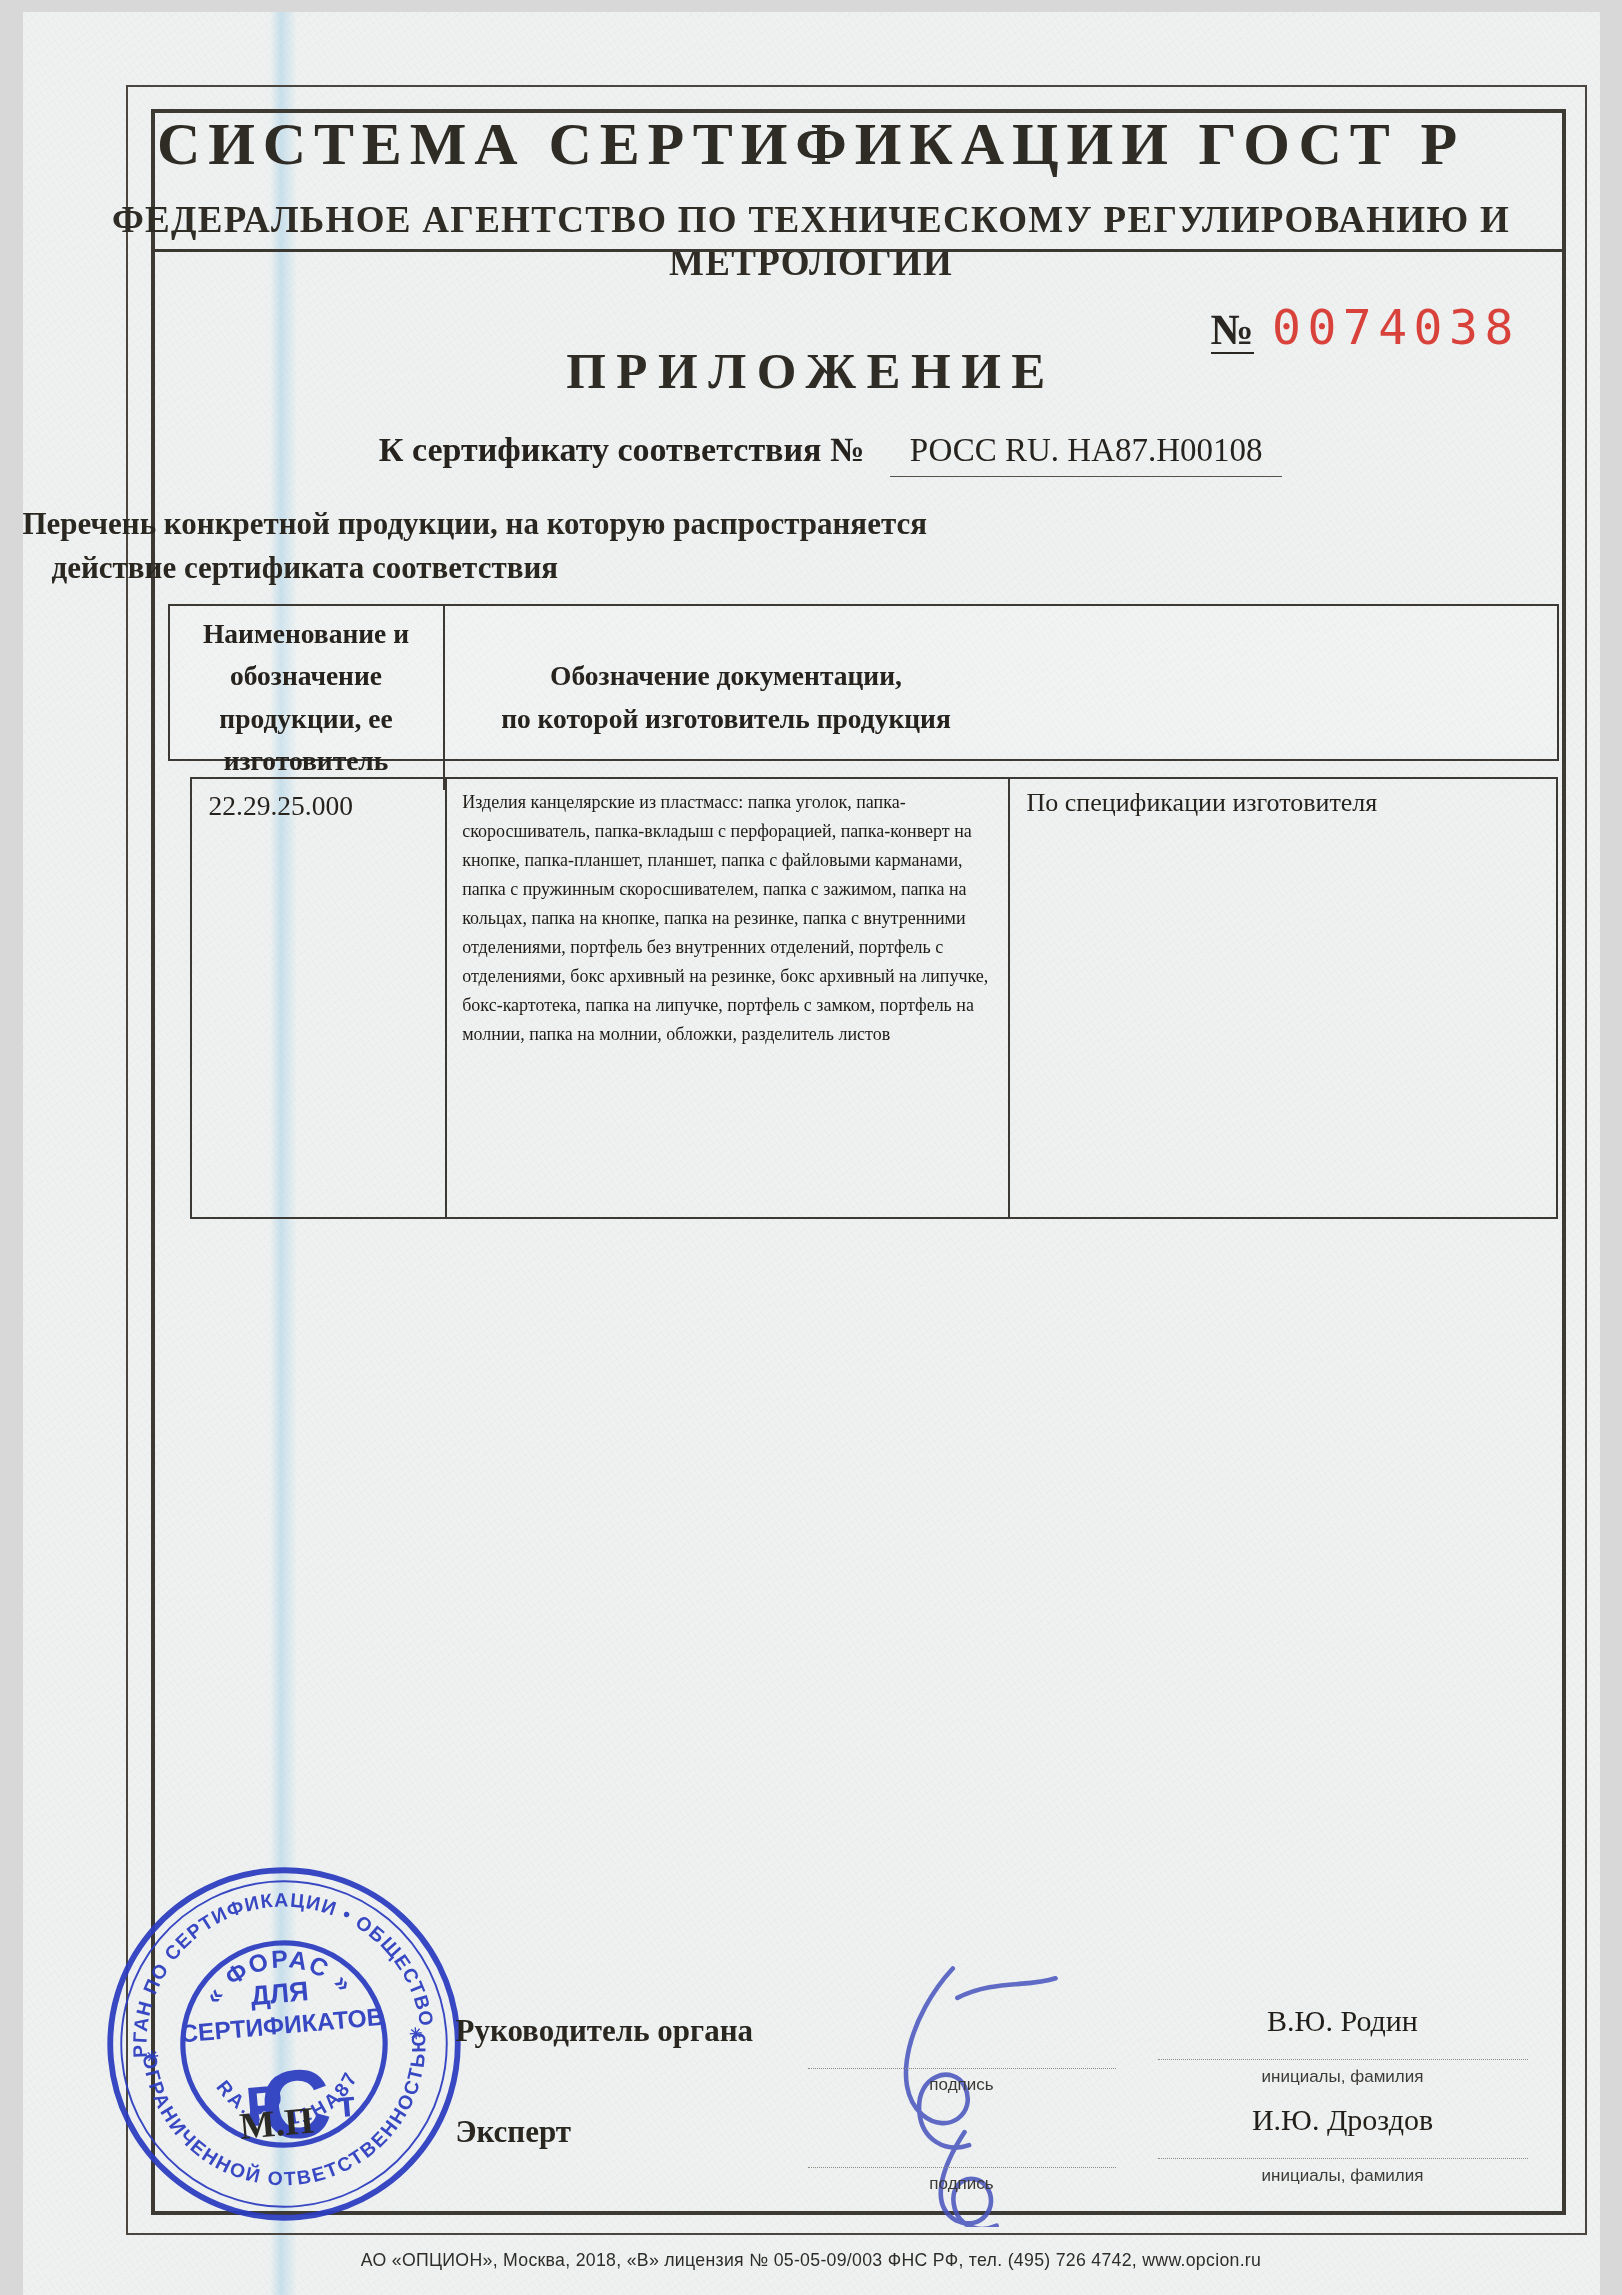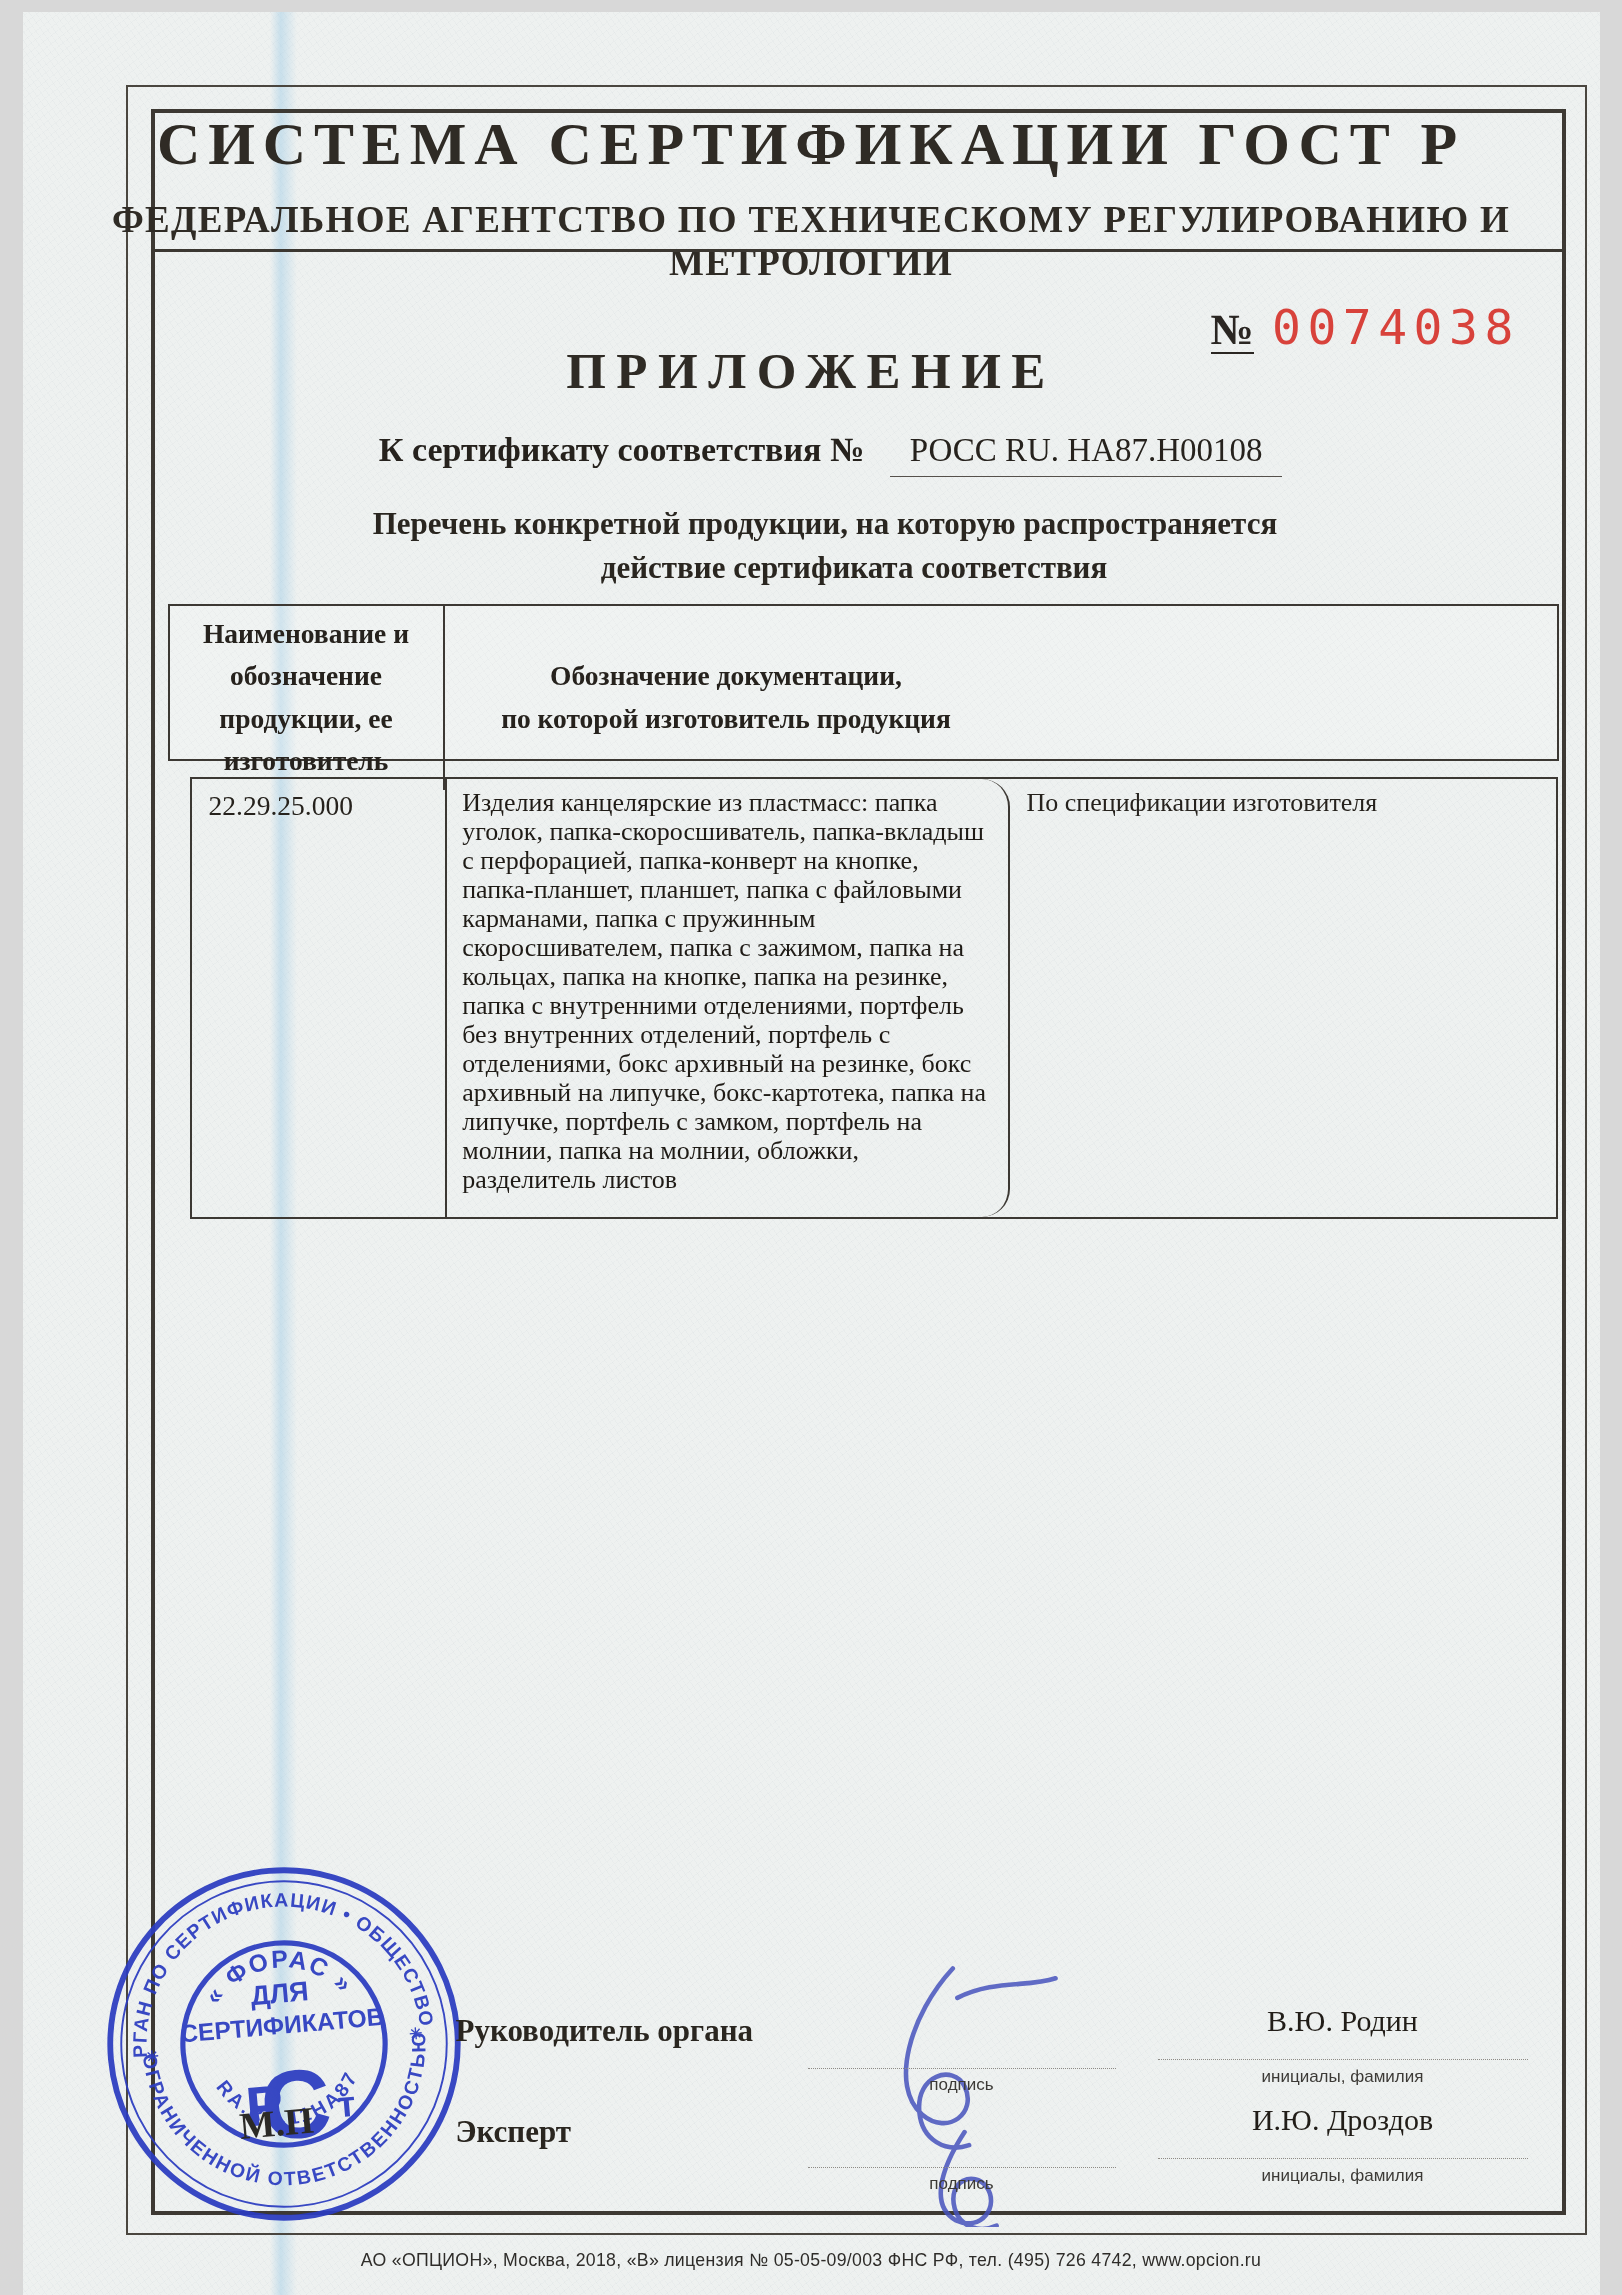--- a/index.html
+++ b/index.html
@@ -57,21 +57,21 @@
   .cert-line{
     position:absolute;left:0;top:419px;width:100%;
     display:flex;justify-content:center;align-items:baseline;gap:26px;
     padding-left:39px;box-sizing:border-box;
   }
   .cert-label{font-size:34px;font-weight:bold;}
   .cert-value{
     font-size:33px;padding:0 19.6px 6.5px 19.6px;border-bottom:1.3px solid #55514b;
   }
   .subtitle{
-    position:absolute;left:14px;width:100%;text-align:center;
+    position:absolute;left:0;width:100%;
     font-size:31px;font-weight:bold;color:#2a2620;
   }
   .s1{top:494px;}
   .s2{top:538px;padding-left:29px;}
 
   .thead{
     position:absolute;left:145px;top:592px;width:1391px;height:157px;
     border:2px solid #3c3833;box-sizing:border-box;
     display:grid;grid-template-columns:275px 563px 1fr;
     background:rgba(255,255,255,0.15);
@@ -86,21 +86,21 @@
     padding:6.5px 19.6px;box-sizing:border-box;
   }
   .tbody{
     position:absolute;left:167px;top:765px;width:1368px;height:442px;
     border:2px solid #3c3833;box-sizing:border-box;
     display:grid;grid-template-columns:255px 563px 1fr;
   }
   .tb-col1{border-right:2px solid #3c3833;padding:10.5px 17px;font-size:27.5px;box-sizing:border-box;}
   .tb-col2{
     border-right:2px solid #3c3833;padding:9.2px 15.7px;box-sizing:border-box;
-    font-size:26px;line-height:29px;color:#1f1b16;border-radius:28px;
+    font-size:18px;line-height:29px;color:#1f1b16;
   }
   .tb-col3{padding:9.2px 17px;font-size:26px;box-sizing:border-box;}
 
   .sig-label{position:absolute;font-size:31px;font-weight:bold;color:#2a2620;}
   .lbl-head{left:433px;top:2001px;}
   .lbl-expert{left:433px;top:2102px;}
   .sig-name{position:absolute;width:370px;text-align:center;font-size:30px;color:#211d18;}
   .name-head{left:1135px;top:1992px;}
   .name-expert{left:1135px;top:2091px;}
   .microline{position:absolute;height:0;border-bottom:1.3px dotted #8f8c86;}

